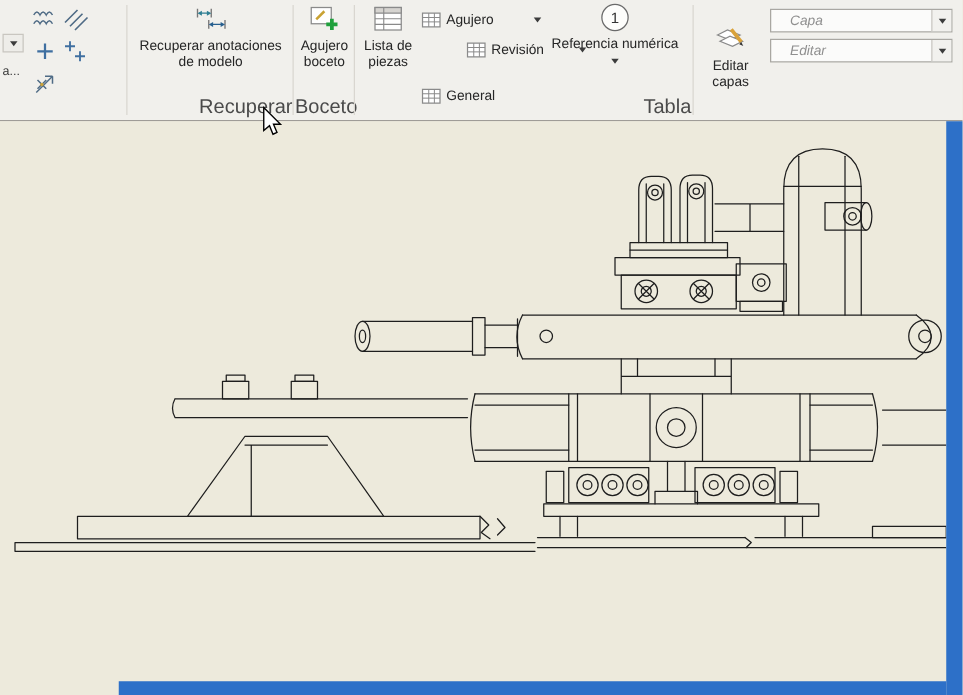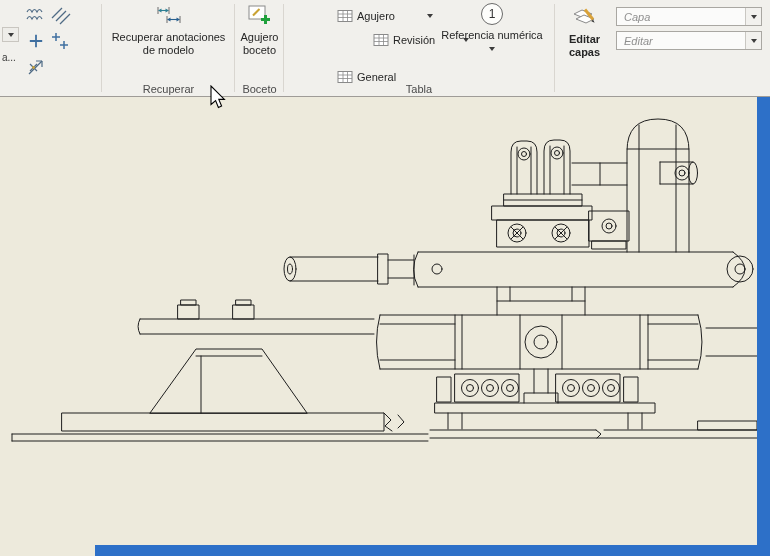--- a/index.html
+++ b/index.html
@@ -14,21 +14,21 @@
   
   .ribbon {
     position:absolute; top:0; left:0; width:770px; height:97px;
     background:#f1f0ec;
     border-bottom:1px solid #9f9c97;
   }
   .sep { position:absolute; top:4px; bottom:4px; width:1px; background:#d9d6d0; }
   .group { position:absolute; top:0; height:96px; }
   .group-label {
     position:absolute; bottom:1px; left:0; right:0;
-    text-align:center; font-size:11px; color:#4a4a4a;
+    text-align:right; font-size:16px; color:#4a4a4a;
   }
   .btn {
     position:absolute; display:flex; flex-direction:column; align-items:center;
     color:#262626; font-size:11px; line-height:13px; text-align:center; cursor:default;
   }
   .btn .txt { margin-top:4px; }
   .caret {
     width:0; height:0;
     border-left:3.5px solid transparent; border-right:3.5px solid transparent;
     border-top:4.5px solid #3c3c3c;
@@ -38,21 +38,21 @@
     display:flex; align-items:center; gap:4px;
     font-size:11px; color:#262626; cursor:default;
   }
   .mini-row .lbl { flex:1; text-align:left; }
 
   .combo {
     position:absolute; width:146px; height:19px;
     background:#fbfbfa; border:1px solid #a9a7a2;
     display:flex; align-items:center;
   }
-  .combo .val { flex:1; font-size:11px; font-style:italic; color:#8f8f8f; padding-left:7px; text-align:left; }
+  .combo .val { flex:1; font-size:11px; font-style:italic; color:#8f8f8f; padding-left:15px; text-align:left; }
   .combo .arrow-btn {
     width:16px; height:100%; border-left:1px solid #c9c7c2; background:#f2f1ee;
     display:flex; align-items:center; justify-content:center;
   }
 
   
   .left-strip { position:absolute; left:0; top:0; width:101px; height:96px; }
   .tiny-btn {
     position:absolute; left:2px; top:27px; width:17px; height:15px;
     border:1px solid #c9c6c0; background:#eeede9;
@@ -166,20 +166,28 @@
         <path d="M18.5 12 v9 M14 16.5 h9" stroke="#1fa03c" stroke-width="3" fill="none"></path>
       </svg>
       <span class="txt">Agujero boceto</span>
     </div>
     <div class="group-label">Boceto</div>
   </div>
 
   <div class="sep" style="left:283px;"></div>
 
   <div class="group" style="left:285px; width:268px;">
+    <div class="btn" style="left:2px; top:3px; width:47px;">
+      <svg width="26" height="24" viewBox="0 0 26 24">
+        <rect x="2" y="3" width="21" height="18" fill="#ffffff" stroke="#8a8a8a"></rect>
+        <rect x="2" y="3" width="21" height="4.5" fill="#d6d4d0" stroke="#8a8a8a"></rect>
+        <path d="M2 12 h21 M2 16.5 h21 M9 3 v18" stroke="#8a8a8a" fill="none" stroke-width="0.9"></path>
+      </svg>
+      <span class="txt">Lista de piezas</span>
+    </div>
 
     <div class="mini-row" style="top:5px;">
       <svg width="16" height="14" viewBox="0 0 16 14">
         <rect x="1" y="1.5" width="14" height="11" fill="#ffffff" stroke="#8a8a8a"></rect>
         <path d="M1 5 h14 M1 8.5 h14 M6 1.5 v11 M10.5 1.5 v11" stroke="#8a8a8a" fill="none" stroke-width="0.8"></path>
       </svg>
       <span class="lbl">Agujero</span>
       <span class="caret"></span>
     </div>
     <div class="mini-row" style="top:29px;margin-left:36px;">
@@ -205,21 +213,21 @@
       <span class="txt" style="white-space:nowrap;">Referencia numérica</span>
       <span class="caret" style="margin-top:5px;"></span>
     </div>
 
     <div class="group-label">Tabla</div>
   </div>
 
   <div class="sep" style="left:554px;"></div>
 
   <div class="group" style="left:556px; width:212px;">
-    <div class="btn" style="left:3px; top:5px; width:51px;font-weight:bold;">
+    <div class="btn" style="left:3px; top:19px; width:51px;">
       <svg width="26" height="24" viewBox="0 0 26 24">
         <path d="M2 9 L10 5 L20 9 L12 13 Z" fill="#ffffff" stroke="#8a8a8a"></path>
         <path d="M4 14 L12 10 L22 14 L14 18 Z" fill="#ffffff" stroke="#8a8a8a"></path>
         <path d="M13 4.5 L21 14.5" stroke="#d9a23a" stroke-width="3" fill="none"></path>
         <path d="M21 14.5 l1.6 3.2 -3.2 -1.4 z" fill="#333333" stroke="none"></path>
       </svg>
       <span class="txt">Editar capas</span>
     </div>
 
     <div class="combo" style="left:60px; top:7px;">

